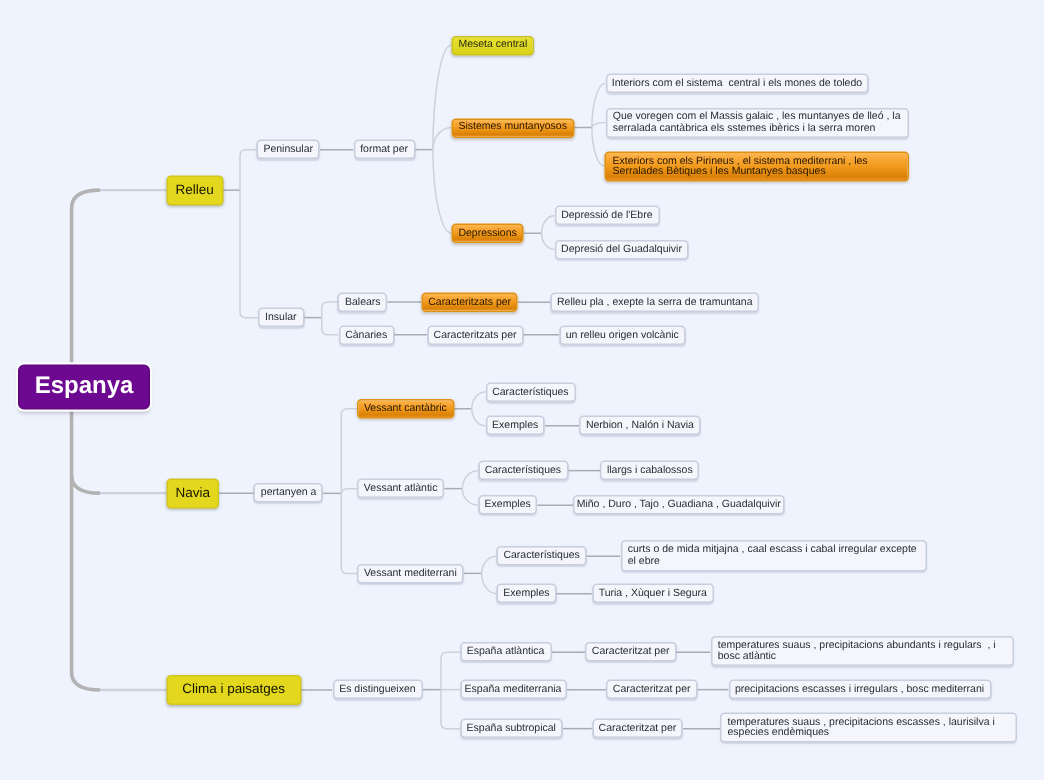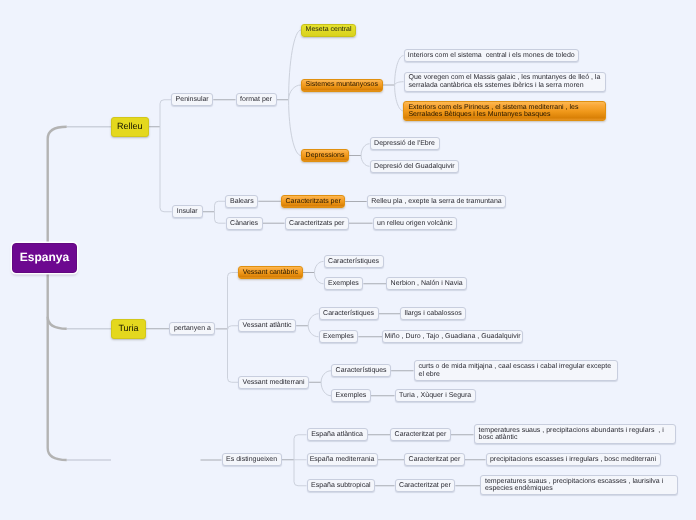--- a/index.html
+++ b/index.html
@@ -85,58 +85,59 @@
       <path d="M294 459.75V438.75Q294 434.75 298 434.75H306.5" fill="none" stroke="#ccd1dc" stroke-width="1"></path>
       <path d="M294 459.75H306.5" fill="none" stroke="#ccd1dc" stroke-width="1"></path>
       <path d="M294 459.75V481.75Q294 485.75 298 485.75H306.5" fill="none" stroke="#ccd1dc" stroke-width="1"></path>
       <path d="M367.5 434.75H390" fill="none" stroke="#a9acb3" stroke-width="1"></path>
       <path d="M450.9 434.75H473.5" fill="none" stroke="#a9acb3" stroke-width="1"></path>
       <path d="M377.5 459.75H404" fill="none" stroke="#a9acb3" stroke-width="1"></path>
       <path d="M464.9 459.75H485.5" fill="none" stroke="#a9acb3" stroke-width="1"></path>
       <path d="M375.2 485.75H394.5" fill="none" stroke="#a9acb3" stroke-width="1"></path>
       <path d="M455.4 485.75H480" fill="none" stroke="#a9acb3" stroke-width="1"></path>
     </svg>
-<div class="node purple" style="left: 12px; top: 242.8px; width: 65px; height: 30px; font-size: 12px;"><span>Espanya</span></div>
+<div class="node purple" style="left: 12px; top: 242.8px; width: 88px; height: 30px; font-size: 16px;"><span>Espanya</span></div>
     <div class="node yellow" style="left: 111px; top: 117px; width: 37.5px; height: 19.5px; font-size: 9px;"><span>Relleu</span></div>
     <div class="node plain" style="left: 171px; top: 93.25px; width: 42.3px; height: 13px; font-size: 7px;"><span>Peninsular</span></div>
     <div class="node plain" style="left: 235.5px; top: 93.25px; width: 41.1px; height: 13px; font-size: 7px;"><span>format per</span></div>
     <div class="node yellowlite" style="left: 301px; top: 23.5px; width: 55.1px; height: 13px; font-size: 7px;"><span>Meseta central</span></div>
     <div class="node orange" style="left: 301px; top: 78.5px; width: 81.6px; height: 13px; font-size: 7px;"><span>Sistemes muntanyosos</span></div>
     <div class="node plain" style="left: 403.5px; top: 49.3px; width: 175.6px; height: 12.6px; font-size: 7px;"><span>Interiors com el sistema  central i els mones de toledo</span></div>
     <div class="node plain ml" style="left: 403.5px; top: 71.6px; width: 202.7px; height: 20.2px; font-size: 7px;"><span>Que voregen com el Massis galaic , les muntanyes de lleó , la
 serralada cantàbrica els sstemes ibèrics i la serra moren</span></div>
     <div class="node orange ml" style="left: 403.4px; top: 100.7px; width: 202.2px; height: 20.4px; font-size: 7px;"><span>Exteriors com els Pirineus , el sistema mediterrani , les
 Serralades Bètiques i les Muntanyes basques</span></div>
     <div class="node orange" style="left: 301px; top: 149px; width: 48.1px; height: 13px; font-size: 7px;"><span>Depressions</span></div>
     <div class="node plain" style="left: 369.5px; top: 137.25px; width: 70.1px; height: 13px; font-size: 7px;"><span>Depressió de l'Ebre</span></div>
     <div class="node plain" style="left: 369.5px; top: 159.75px; width: 89.7px; height: 13px; font-size: 7px;"><span>Depresió del Guadalquivir</span></div>
     <div class="node plain" style="left: 171.7px; top: 205.25px; width: 31px; height: 13px; font-size: 7px;"><span>Insular</span></div>
     <div class="node plain" style="left: 225.4px; top: 194.75px; width: 32.9px; height: 13px; font-size: 7px;"><span>Balears</span></div>
     <div class="node orange" style="left: 280.9px; top: 195px; width: 64.4px; height: 13px; font-size: 7px;"><span>Caracteritzats per</span></div>
     <div class="node plain" style="left: 366.7px; top: 194.75px; width: 139.6px; height: 13px; font-size: 7px;"><span>Relleu pla , exepte la serra de tramuntana</span></div>
     <div class="node plain" style="left: 225.5px; top: 216.7px; width: 37.2px; height: 13px; font-size: 7px;"><span>Cànaries</span></div>
     <div class="node plain" style="left: 284.5px; top: 216.7px; width: 64.4px; height: 13px; font-size: 7px;"><span>Caracteritzats per</span></div>
     <div class="node plain" style="left: 372.5px; top: 216.7px; width: 84.7px; height: 13px; font-size: 7px;"><span>un relleu origen volcànic</span></div>
-    <div class="node yellow" style="left: 111px; top: 319px; width: 35px; height: 19.5px; font-size: 9px;"><span>Turia</span></div>
+    <div class="node yellow" style="left: 111px; top: 319px; width: 35px; height: 19.5px; font-size: 9px;"><span>Navia</span></div>
     <div class="node plain" style="left: 169.3px; top: 322.4px; width: 46.2px; height: 13px; font-size: 7px;"><span>pertanyen a</span></div>
     <div class="node orange" style="left: 238px; top: 266px; width: 64.5px; height: 13px; font-size: 7px;"><span>Vessant cantàbric</span></div>
     <div class="node plain" style="left: 323.5px; top: 254.9px; width: 60.2px; height: 13px; font-size: 7px;"><span>Característiques</span></div>
     <div class="node plain" style="left: 323.5px; top: 277.25px; width: 39.9px; height: 13px; font-size: 7px;"><span>Exemples</span></div>
     <div class="node plain" style="left: 386px; top: 277.25px; width: 81.2px; height: 13px; font-size: 7px;"><span>Nerbion , Nalón i Navia</span></div>
     <div class="node plain" style="left: 238px; top: 319.25px; width: 58.2px; height: 13px; font-size: 7px;"><span>Vessant atlàntic</span></div>
     <div class="node plain" style="left: 318.5px; top: 307.25px; width: 60.2px; height: 13px; font-size: 7px;"><span>Característiques</span></div>
     <div class="node plain" style="left: 400px; top: 307.25px; width: 66.4px; height: 13px; font-size: 7px;"><span>llargs i cabalossos</span></div>
     <div class="node plain" style="left: 318.5px; top: 330.25px; width: 39.9px; height: 13px; font-size: 7px;"><span>Exemples</span></div>
     <div class="node plain" style="left: 382px; top: 330.25px; width: 141px; height: 13px; font-size: 7px;"><span>Miño , Duro , Tajo , Guadiana , Guadalquivir</span></div>
     <div class="node plain" style="left: 238px; top: 375.75px; width: 71.1px; height: 13px; font-size: 7px;"><span>Vessant mediterrani</span></div>
     <div class="node plain" style="left: 331px; top: 364.25px; width: 60.2px; height: 13px; font-size: 7px;"><span>Característiques</span></div>
     <div class="node plain ml" style="left: 413.5px; top: 360px; width: 204px; height: 21px; font-size: 7px;"><span>curts o de mida mitjajna , caal escass i cabal irregular excepte
 el ebre</span></div>
     <div class="node plain" style="left: 331px; top: 389.25px; width: 39.9px; height: 13px; font-size: 7px;"><span>Exemples</span></div>
     <div class="node plain" style="left: 394.5px; top: 389.25px; width: 81.3px; height: 13px; font-size: 7px;"><span>Turia , Xùquer i Segura</span></div>
+    <div class="node yellow" style="left: 111px; top: 450px; width: 89.5px; height: 20px; font-size: 9px;"><span>Clima i paisatges</span></div>
     <div class="node plain" style="left: 221.5px; top: 453.25px; width: 60.2px; height: 13px; font-size: 7px;"><span>Es distingueixen</span></div>
     <div class="node plain" style="left: 306.5px; top: 428.25px; width: 61px; height: 13px; font-size: 7px;"><span>España atlàntica</span></div>
     <div class="node plain" style="left: 390px; top: 428.25px; width: 60.9px; height: 13px; font-size: 7px;"><span>Caracteritzat per</span></div>
     <div class="node plain ml" style="left: 473.5px; top: 424px; width: 202px; height: 20px; font-size: 7px;"><span>temperatures suaus , precipitacions abundants i regulars  , i
 bosc atlàntic</span></div>
     <div class="node plain" style="left: 306.5px; top: 453.25px; width: 71px; height: 13px; font-size: 7px;"><span>España mediterrania</span></div>
     <div class="node plain" style="left: 404px; top: 453.25px; width: 60.9px; height: 13px; font-size: 7px;"><span>Caracteritzat per</span></div>
     <div class="node plain" style="left: 485.5px; top: 453.25px; width: 175px; height: 13px; font-size: 7px;"><span>precipitacions escasses i irregulars , bosc mediterrani</span></div>
     <div class="node plain" style="left: 306.5px; top: 479.25px; width: 68.7px; height: 13px; font-size: 7px;"><span>España subtropical</span></div>
     <div class="node plain" style="left: 394.5px; top: 479.25px; width: 60.9px; height: 13px; font-size: 7px;"><span>Caracteritzat per</span></div>

